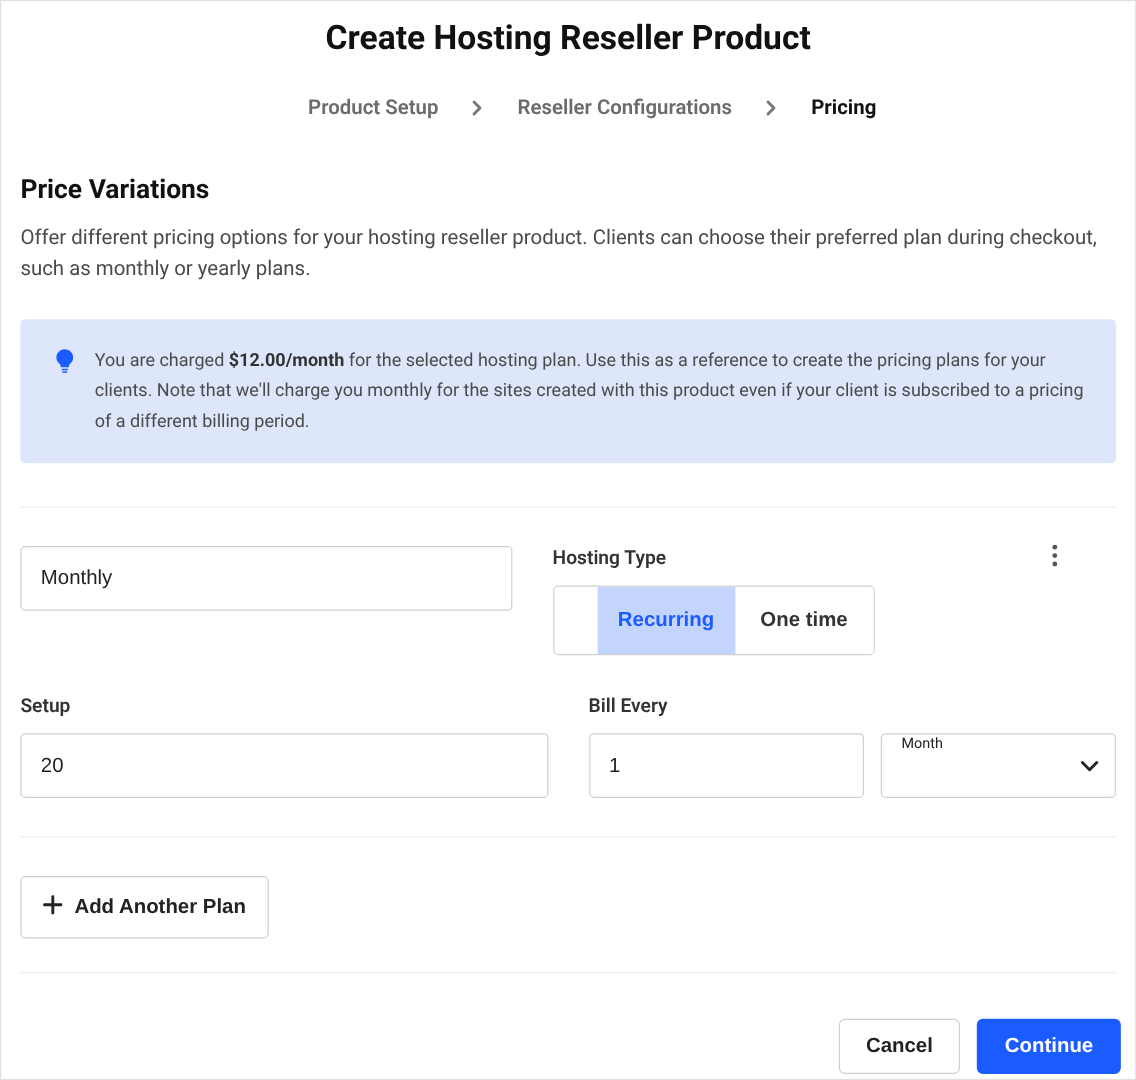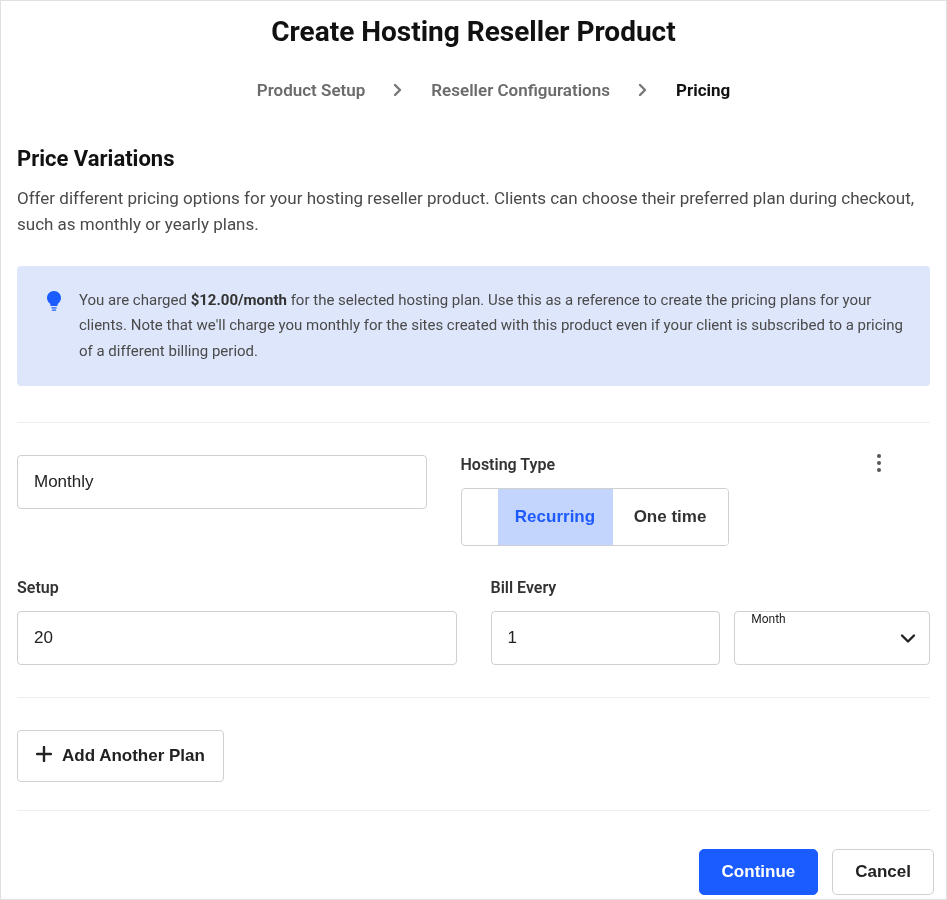--- a/index.html
+++ b/index.html
@@ -305,17 +305,17 @@
             <path d="M8 1 V15 M1 8 H15" stroke="#222" stroke-width="2.4" stroke-linecap="round"></path>
           </svg>
       </span>
       <span>Add Another Plan</span>
     </button>
 
     <hr class="divider" style="margin-top:28px;">
   </div>
 
   <div class="footer">
+    <button class="btn btn-secondary">Cancel</button>
     <button class="btn btn-primary">Continue</button>
-    <button class="btn btn-secondary">Cancel</button>
   </div>
 
 </div>
 
 </body></html>

